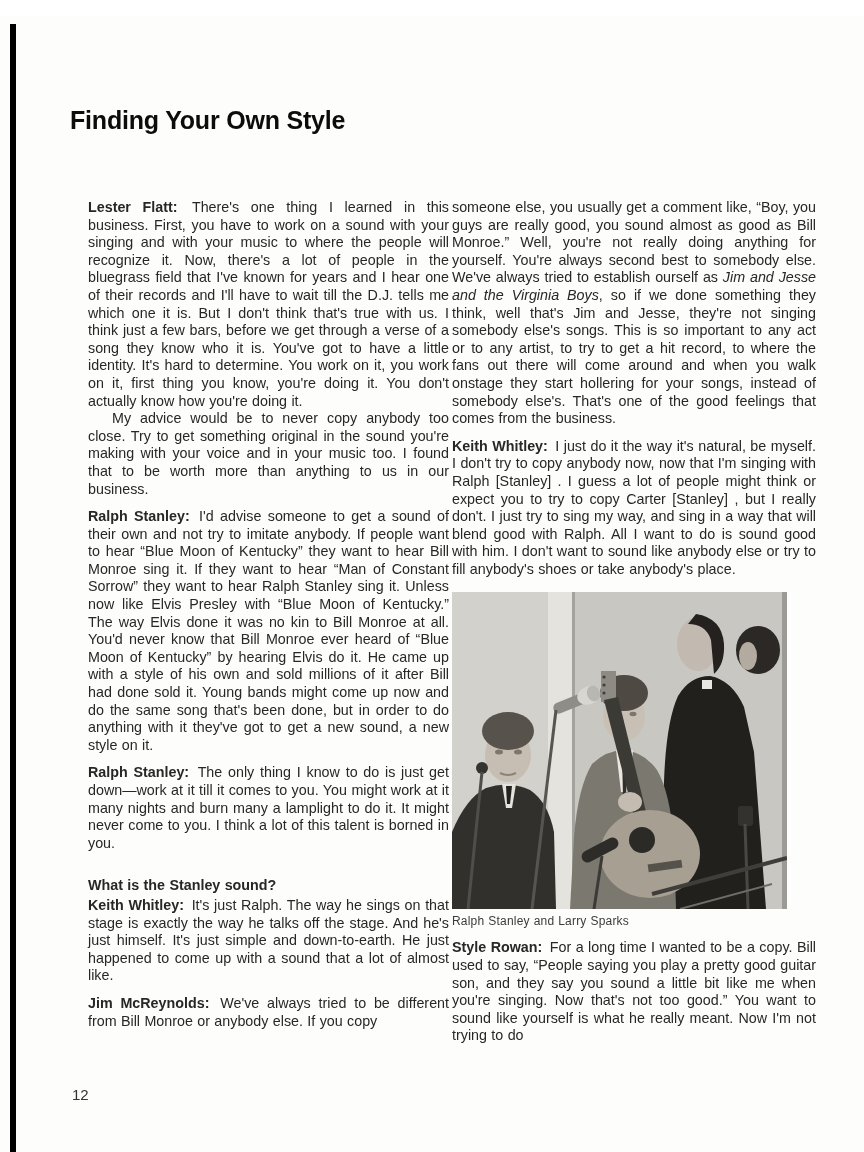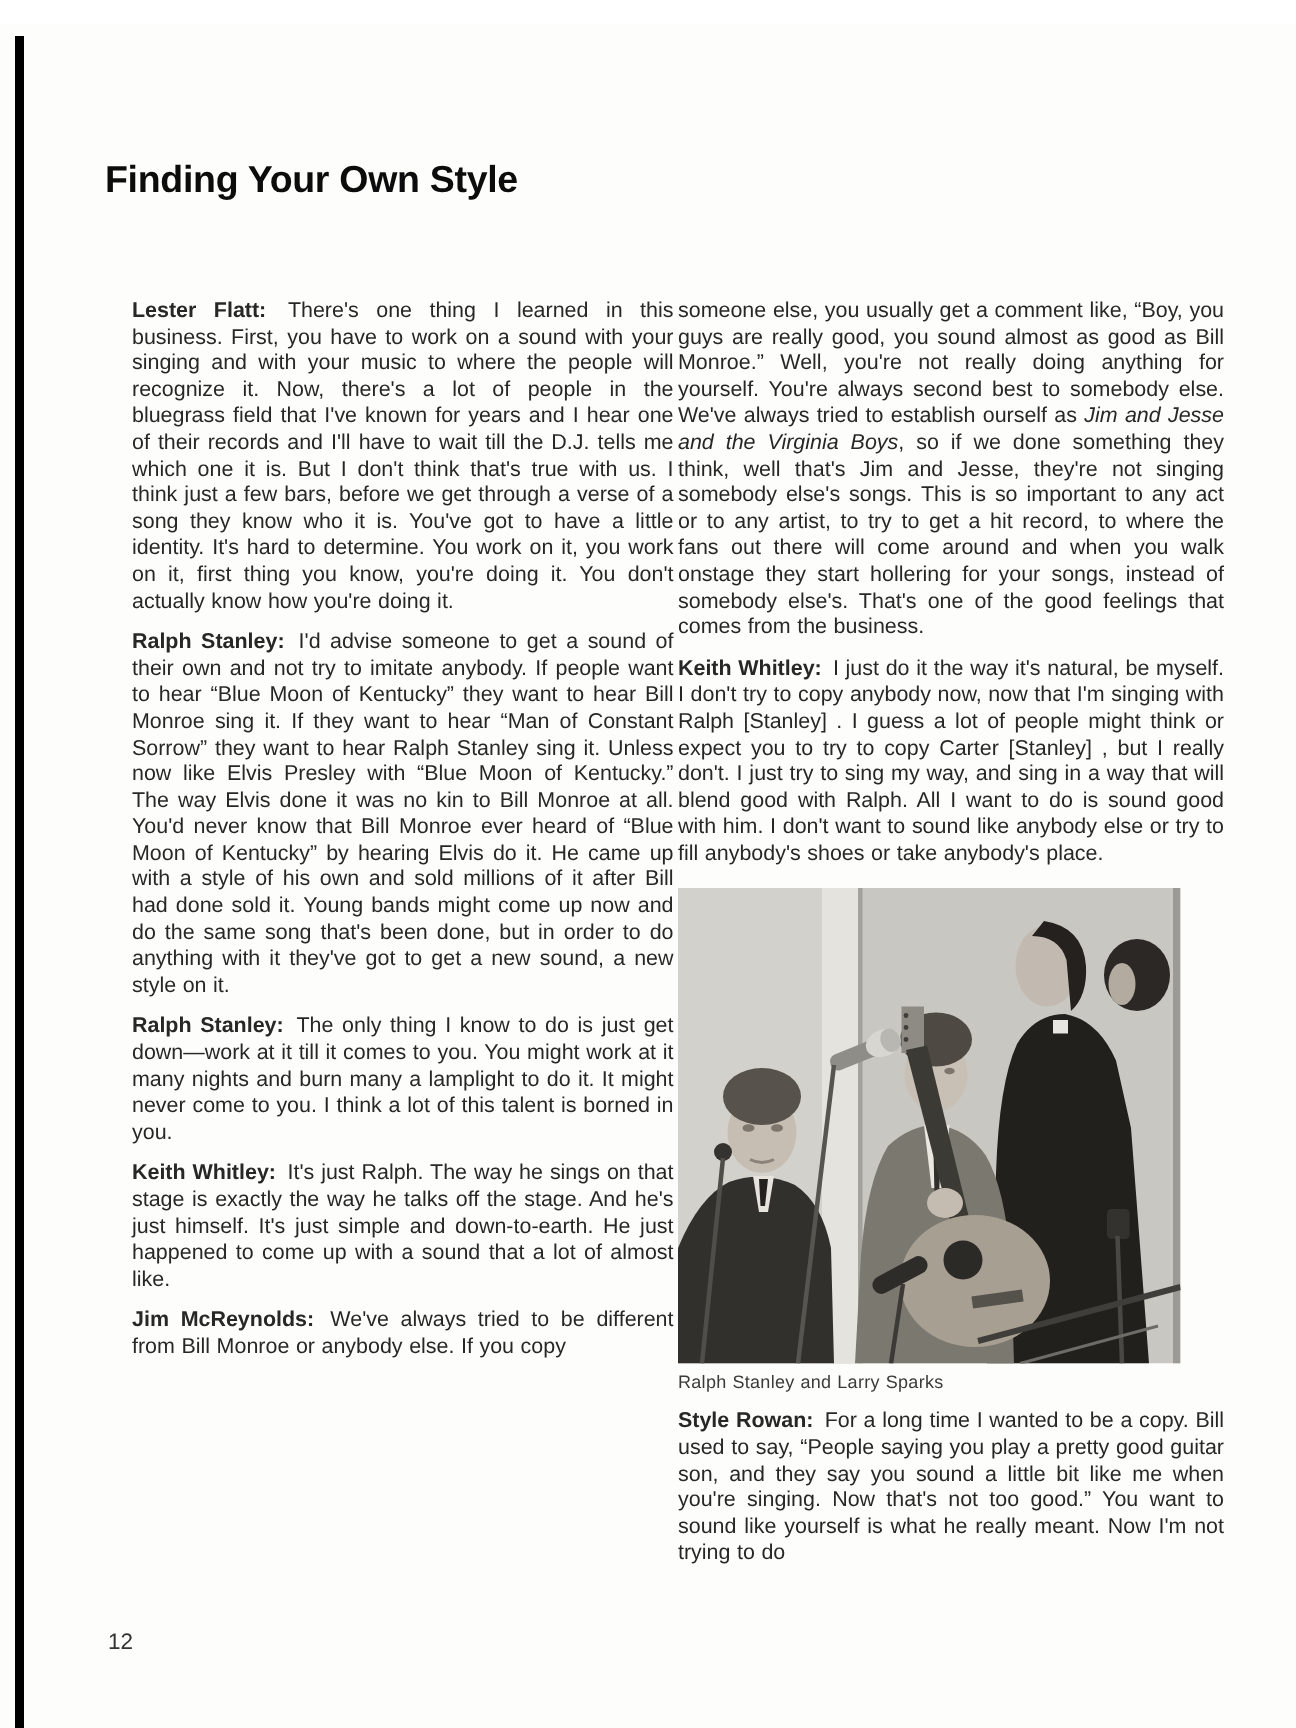--- a/index.html
+++ b/index.html
@@ -52,22 +52,24 @@
 <body>
 
 <div class="page">
 
   <div class="edge-bar"></div>
 
   <h1 class="title">Finding Your Own Style</h1>
 
   <div class="col col-left">
     <p class="para first"><strong class="speaker">Lester Flatt:</strong> <span>There's one thing I learned in this business. First, you have to work on a sound with your singing and with your music to where the people will recognize it. Now, there's a lot of people in the bluegrass field that I've known for years and I hear one of their records and I'll have to wait till the D.J. tells me which one it is. But I don't think that's true with us. I think just a few bars, before we get through a verse of a song they know who it is. You've got to have a little identity. It's hard to determine. You work on it, you work on it, first thing you know, you're doing it. You don't actually know how you're doing it.</span></p>
+    <p class="para cont"><span>My advice would be to never copy anybody too close. Try to get something original in the sound you're making with your voice and in your music too. I found that to be worth more than anything to us in our business.</span></p>
     <p class="para"><strong class="speaker">Ralph Stanley:</strong> <span>I'd advise someone to get a sound of their own and not try to imitate anybody. If people want to hear “Blue Moon of Kentucky” they want to hear Bill Monroe sing it. If they want to hear “Man of Constant Sorrow” they want to hear Ralph Stanley sing it. Unless now like Elvis Presley with “Blue Moon of Kentucky.” The way Elvis done it was no kin to Bill Monroe at all. You'd never know that Bill Monroe ever heard of “Blue Moon of Kentucky” by hearing Elvis do it. He came up with a style of his own and sold millions of it after Bill had done sold it. Young bands might come up now and do the same song that's been done, but in order to do anything with it they've got to get a new sound, a new style on it.</span></p>
     <p class="para"><strong class="speaker">Ralph Stanley:</strong> <span>The only thing I know to do is just get down—work at it till it comes to you. You might work at it many nights and burn many a lamplight to do it. It might never come to you. I think a lot of this talent is borned in you.</span></p>
+    <p class="qhead">What is the Stanley sound?</p>
     <p class="para"><strong class="speaker">Keith Whitley:</strong> <span>It's just Ralph. The way he sings on that stage is exactly the way he talks off the stage. And he's just himself. It's just simple and down-to-earth. He just happened to come up with a sound that a lot of almost like.</span></p>
     <p class="para"><strong class="speaker">Jim McReynolds:</strong> <span>We've always tried to be different from Bill Monroe or anybody else. If you copy</span></p>
   </div>
 
   <div class="col col-right">
     <p class="para first"><span>someone else, you usually get a comment like, “Boy, you guys are really good, you sound almost as good as Bill Monroe.” Well, you're not really doing anything for yourself. You're always second best to somebody else. We've always tried to establish ourself as </span><span class="ital">Jim and Jesse and the Virginia Boys</span><span>, so if we done something they think, well that's Jim and Jesse, they're not singing somebody else's songs. This is so important to any act or to any artist, to try to get a hit record, to where the fans out there will come around and when you walk onstage they start hollering for your songs, instead of somebody else's. That's one of the good feelings that comes from the business.</span></p>
     <p class="para"><strong class="speaker">Keith Whitley:</strong> <span>I just do it the way it's natural, be myself. I don't try to copy anybody now, now that I'm singing with Ralph [Stanley] . I guess a lot of people might think or expect you to try to copy Carter [Stanley] , but I really don't. I just try to sing my way, and sing in a way that will blend good with Ralph. All I want to do is sound good with him. I don't want to sound like anybody else or try to fill anybody's shoes or take anybody's place.</span></p>
 
     <div class="photo-block">
       <svg class="photo-frame" viewBox="0 0 335 317" xmlns="http://www.w3.org/2000/svg">

